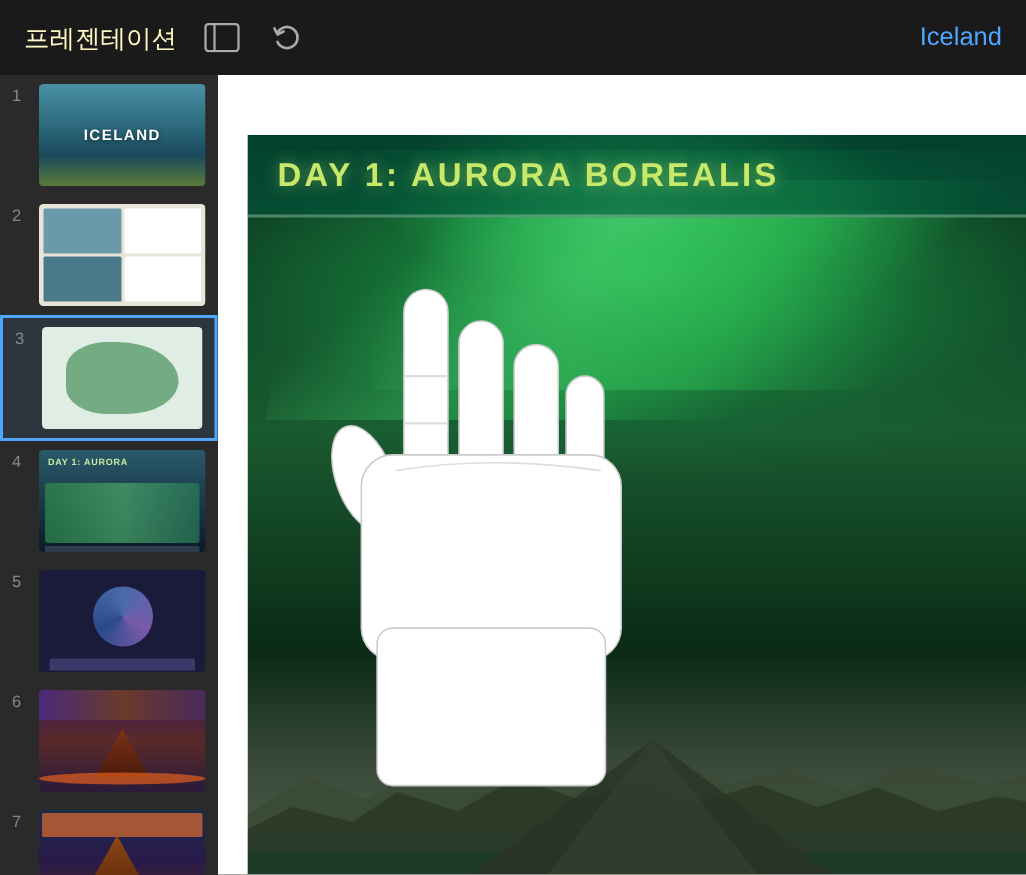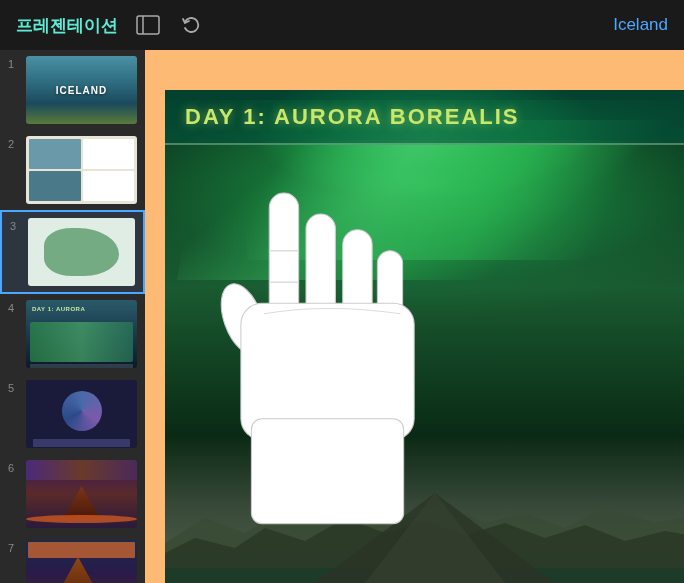--- a/index.html
+++ b/index.html
@@ -28,23 +28,23 @@
       display: flex;
       align-items: center;
       gap: 16px;
     }
     .topbar-title {
       color: #4da6ff;
       font-size: 17px;
       font-weight: 400;
     }
     .topbar-app-title {
-      color: #5eead4;
+      color: #fef9c3;
       font-size: 17px;
-      font-weight: 700;
+      font-weight: 400;
     }
     .topbar-icon {
       width: 28px;
       height: 22px;
       display: flex;
       align-items: center;
       justify-content: center;
     }
 
     
@@ -193,21 +193,21 @@
       margin-bottom: 5px;
     }
 
     
     .main-content {
       position: absolute;
       top: 50px;
       left: 145px;
       right: 0;
       bottom: 0;
-      background: #fdba74;
+      background: #ffffff;
       overflow: hidden;
     }
 
     .slide-preview {
       position: absolute;
       top: 40px;
       left: 20px;
       right: 0;
       bottom: 0;
       overflow: hidden;

